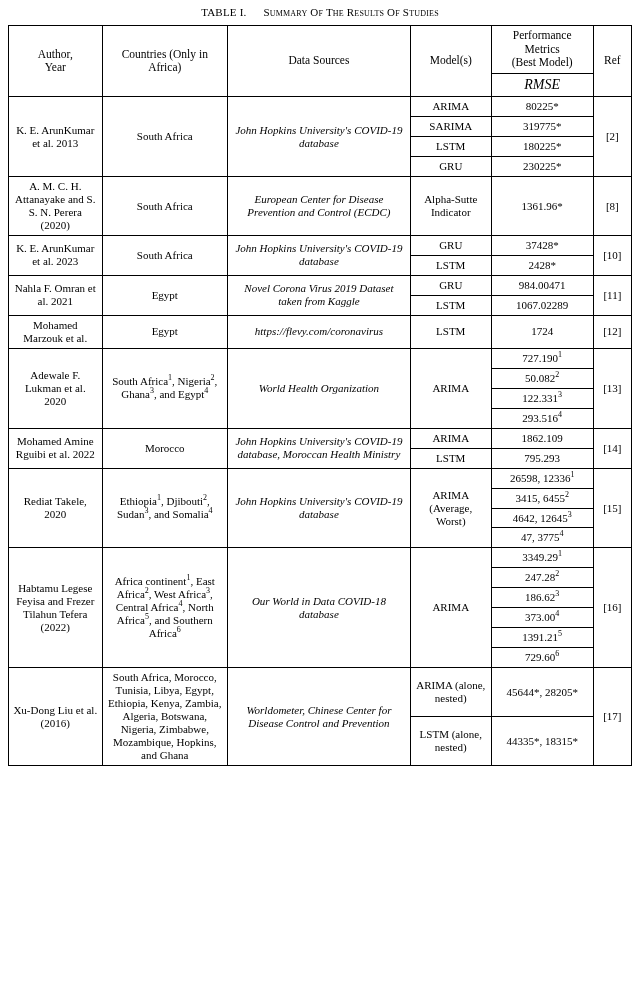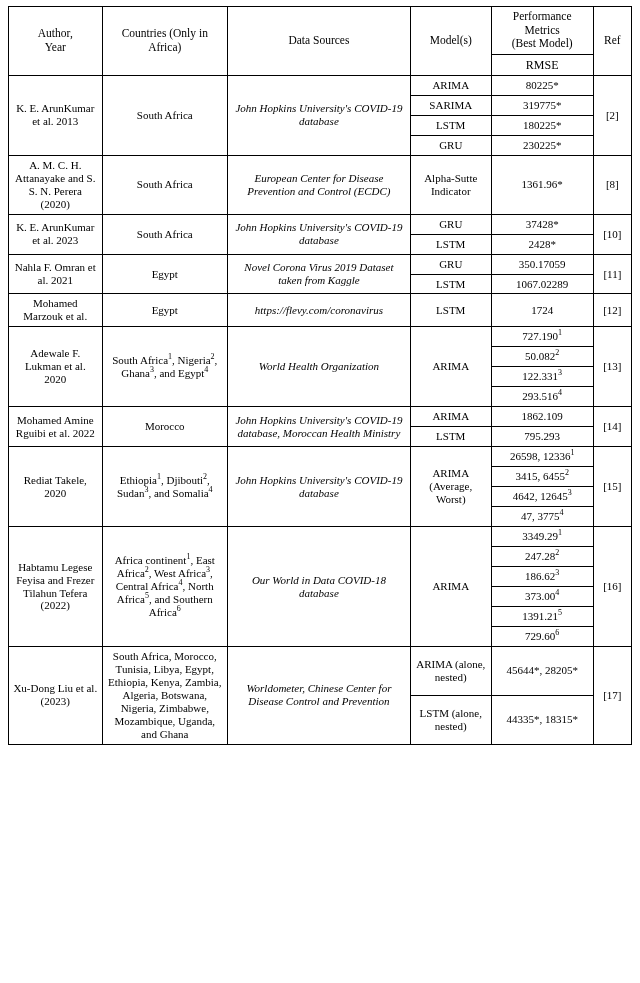--- a/index.html
+++ b/index.html
@@ -53,39 +53,44 @@
   }
   thead th {
     font-weight: normal;
     font-size: 11.5px;
     padding: 5px 3px;
   }
   .hdr-metrics {
     padding-bottom: 1px;
   }
   .sub-rmse {
+    font-style: italic;
     font-weight: normal;
-    font-size: 12px;
+    font-size: 14px;
     padding: 1px 2px 2px 2px;
   }
   .col-author   { width: 88px; }
   .col-country  { width: 118px; }
   .col-source   { width: 172px; }
   .col-model    { width: 76px; }
   .col-metric   { width: 96px; }
   .col-ref      { width: 36px; }
 
   .italic { font-style: italic; margin-left: 26px; }
   sup { font-size: 8px; line-height: 0; vertical-align: super; }
 </style>
 </head>
 <body>
 
 <div class="page">
 
+  <div class="caption">
+    <span class="cap-label">TABLE I.</span>
+    <span class="cap-title">Summary Of The Results Of Studies</span>
+  </div>
 
   <table class="summary">
     <colgroup>
       <col class="col-author">
       <col class="col-country">
       <col class="col-source">
       <col class="col-model">
       <col class="col-metric">
       <col class="col-ref">
     </colgroup>
@@ -141,21 +146,21 @@
         </tr>
         <tr>
           <td>LSTM</td>
           <td>2428*</td>
         </tr>
         <tr>
           <td rowspan="2">Nahla F. Omran et al. 2021</td>
           <td rowspan="2">Egypt</td>
           <td rowspan="2" class="italic">Novel Corona Virus 2019 Dataset taken from Kaggle</td>
           <td>GRU</td>
-          <td>350.17059</td>
+          <td>984.00471</td>
           <td rowspan="2">[11]</td>
         </tr>
         <tr>
           <td>LSTM</td>
           <td>1067.02289</td>
         </tr>
         <tr>
           <td rowspan="1">Mohamed Marzouk et al.</td>
           <td rowspan="1">Egypt</td>
           <td rowspan="1" class="italic">https://flevy.com/coronavirus</td>
@@ -226,22 +231,22 @@
         <tr>
           <td>373.00<sup>4</sup></td>
         </tr>
         <tr>
           <td>1391.21<sup>5</sup></td>
         </tr>
         <tr>
           <td>729.60<sup>6</sup></td>
         </tr>
         <tr>
-          <td rowspan="2">Xu-Dong Liu et al. (2023)</td>
-          <td rowspan="2">South Africa, Morocco, Tunisia, Libya, Egypt, Ethiopia, Kenya, Zambia, Algeria, Botswana, Nigeria, Zimbabwe, Mozambique, Uganda, and Ghana</td>
+          <td rowspan="2">Xu-Dong Liu et al. (2016)</td>
+          <td rowspan="2">South Africa, Morocco, Tunisia, Libya, Egypt, Ethiopia, Kenya, Zambia, Algeria, Botswana, Nigeria, Zimbabwe, Mozambique, Hopkins, and Ghana</td>
           <td rowspan="2" class="italic">Worldometer, Chinese Center for Disease Control and Prevention</td>
           <td>ARIMA (alone, nested)</td>
           <td>45644*, 28205*</td>
           <td rowspan="2">[17]</td>
         </tr>
         <tr>
           <td>LSTM (alone, nested)</td>
           <td>44335*, 18315*</td>
         </tr>
       </tbody>

